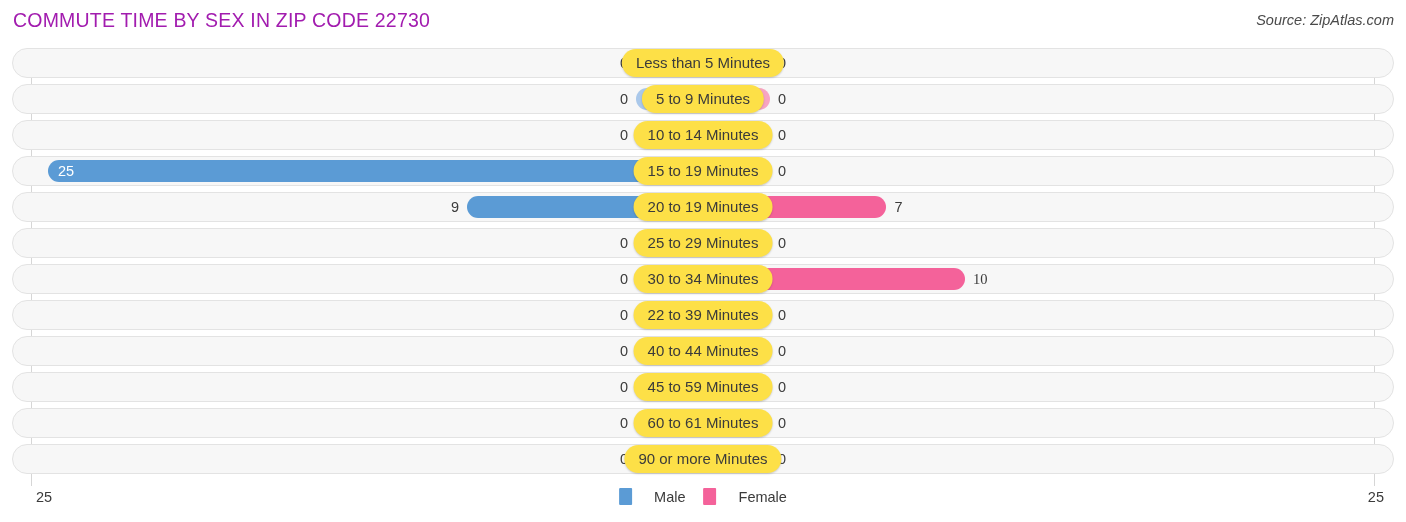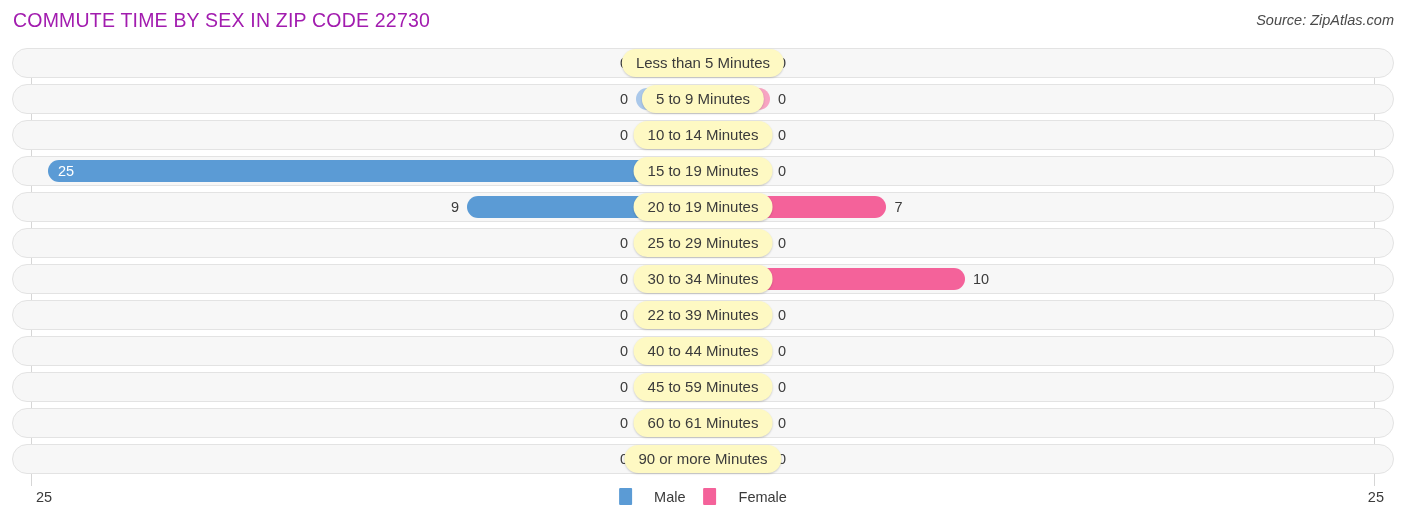--- a/index.html
+++ b/index.html
@@ -103,21 +103,21 @@
   }
 
   .cat-label {
     position: absolute;
     top: 1px;
     left: 50%;
     transform: translateX(-50%);
     height: 28px;
     line-height: 28px;
     padding: 0 14px;
-    background: #fef9c3;
+    background: #fde047;
     border-radius: 14px;
     font-size: 15px;
     color: #3b3b3b;
     white-space: nowrap;
     box-shadow: 0 1px 2px rgba(0,0,0,0.18);
     z-index: 3;
   }
 
   
   .footer {
@@ -221,21 +221,21 @@
       <div class="bar female" style="width: 67px; left: 691px;"></div>
       <div class="val male-val" style="left: 576px; width: 40px;">0</div>
       <div class="val female-val" style="left: 766px; width: 40px;">0</div>
       <div class="cat-label">25 to 29 Minutes</div>
     </div>
     <div class="row" style="top: 216px;">
       <div class="track"></div>
       <div class="bar male" style="width: 67px; left: 624px;"></div>
       <div class="bar female hi" style="width: 262px; left: 691px;"></div>
       <div class="val male-val" style="left: 576px; width: 40px;">0</div>
-      <div class="val female-val" style="left: 961px; width: 40px;">10</div>
+      <div class="val female-val" style="left: 961px; width: 40px; font-family: Liberation Serif, serif;">10</div>
       <div class="cat-label">30 to 34 Minutes</div>
     </div>
     <div class="row" style="top: 252px;">
       <div class="track"></div>
       <div class="bar male" style="width: 67px; left: 624px;"></div>
       <div class="bar female" style="width: 67px; left: 691px;"></div>
       <div class="val male-val" style="left: 576px; width: 40px;">0</div>
       <div class="val female-val" style="left: 766px; width: 40px;">0</div>
       <div class="cat-label">22 to 39 Minutes</div>
     </div>

